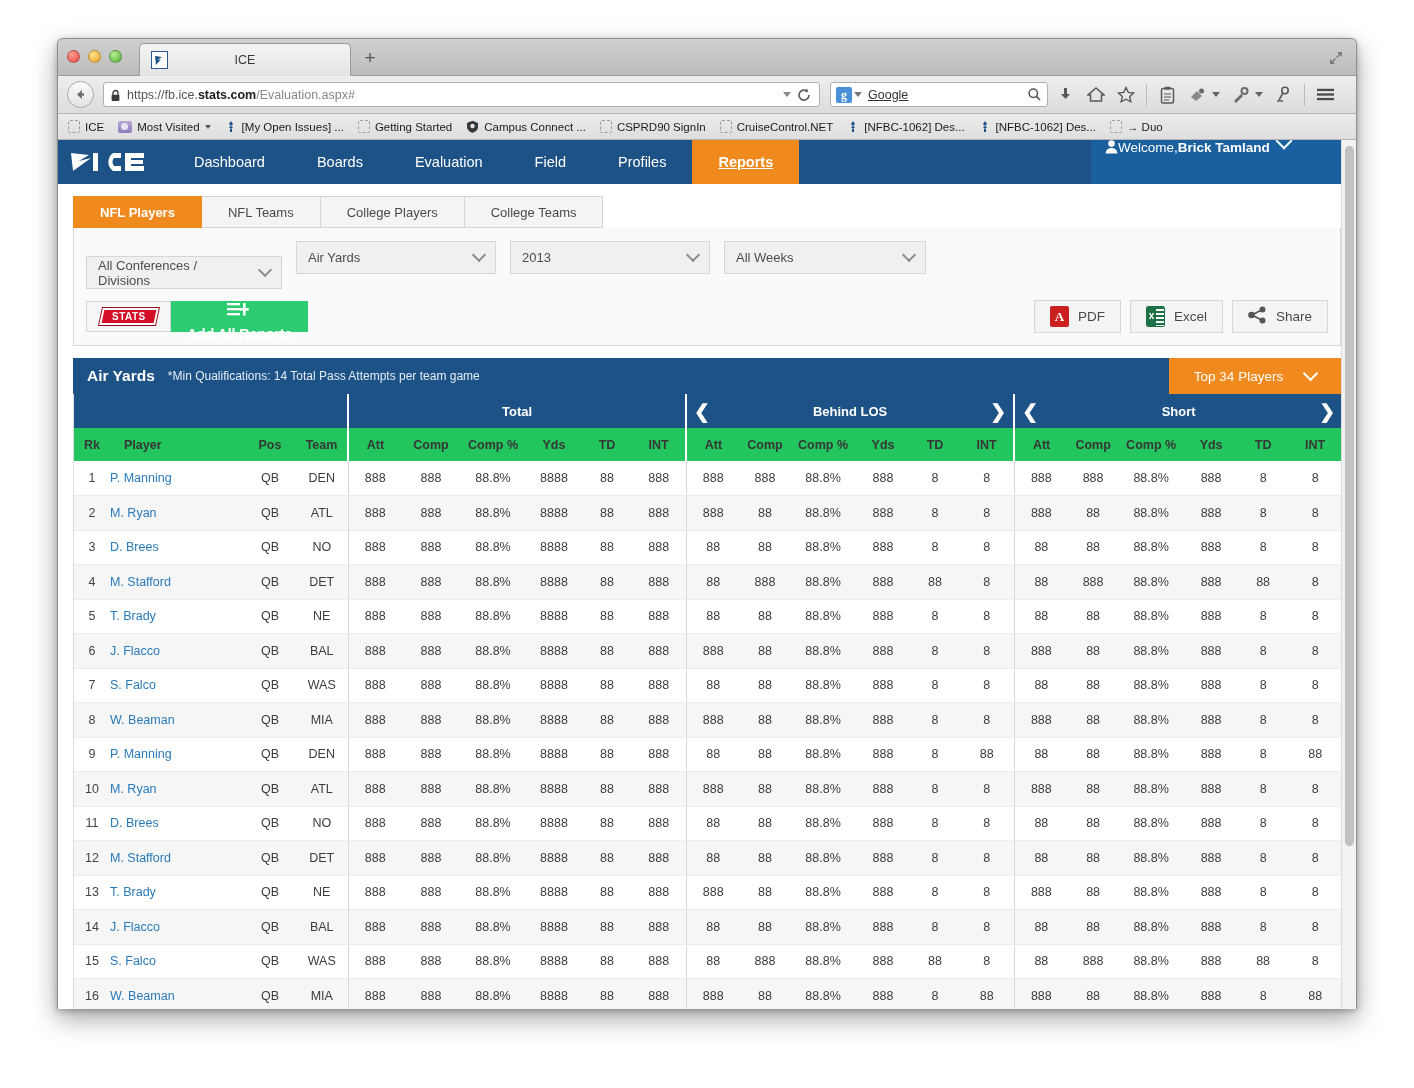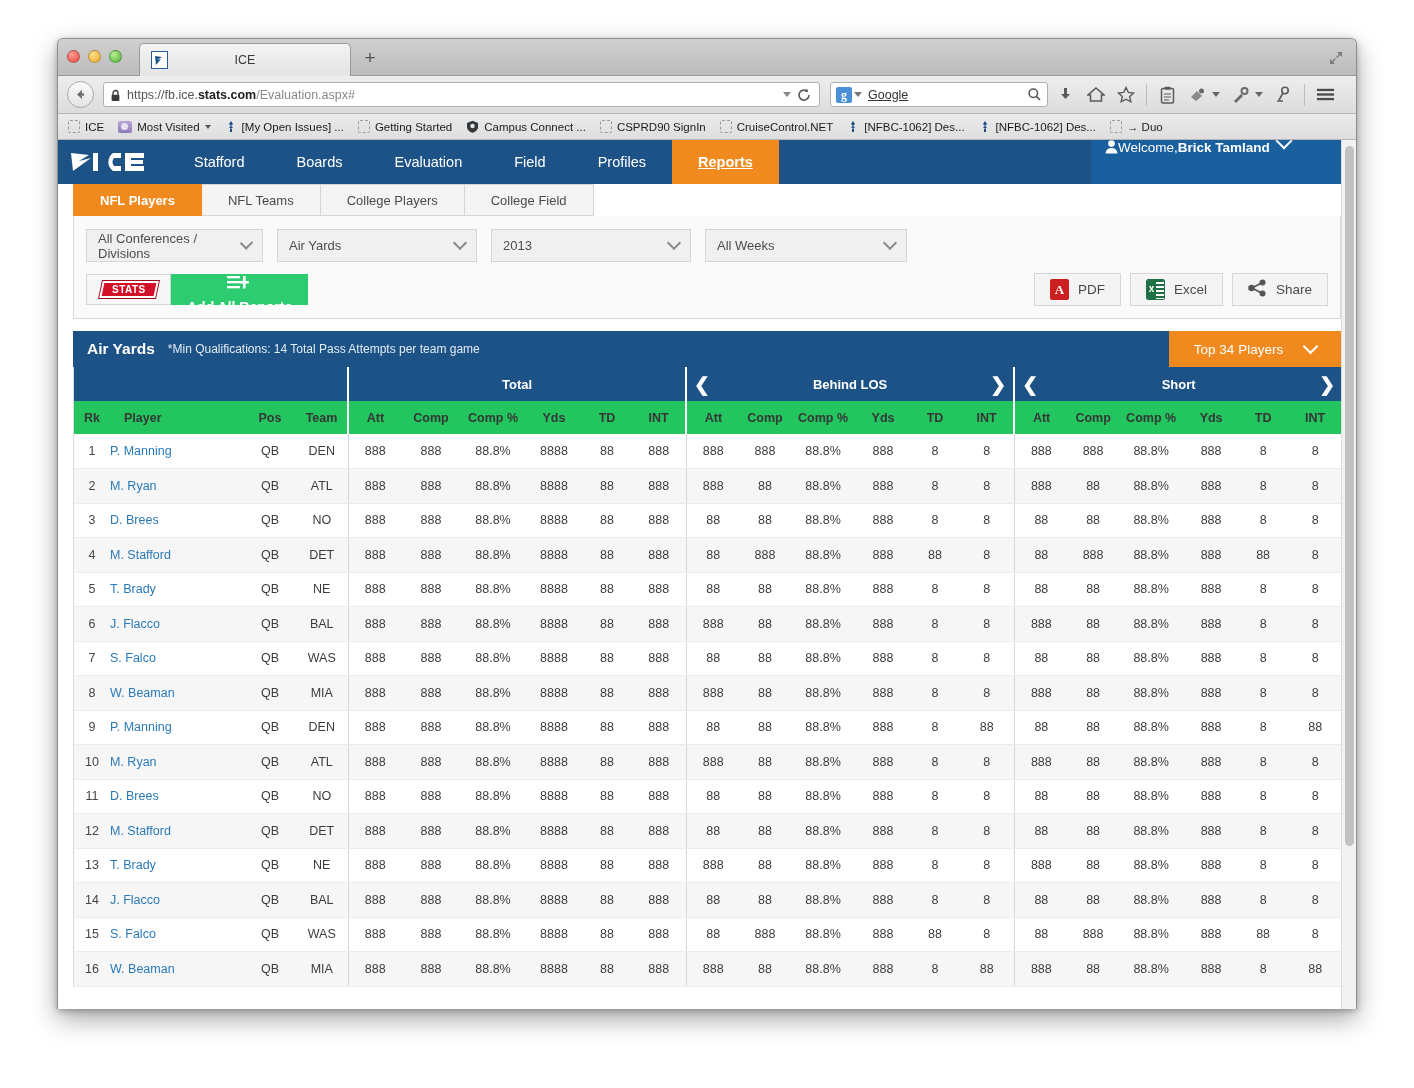--- a/index.html
+++ b/index.html
@@ -188,40 +188,40 @@
   }
   .welcome b { font-weight: bold; }
   .chev-down {
     width: 12px; height: 12px; border-right: 2px solid #fff; border-bottom: 2px solid #fff;
     transform: rotate(45deg); margin-top: -5px; margin-left: 8px;
   }
 
   .content { padding: 0 15px 0 15px; background: #fff; }
 
   
-  .subtabs { display: flex; }
+  .subtabs { display: flex; padding-top: 12px; }
   .subtab {
     height: 32px; display: flex; align-items: center; justify-content: center;
     padding: 0 26px; font-size: 13px; color: #4a4a4a;
     background: #f4f4f4; border: 1px solid #d5d5d5; border-left: none;
   }
   .subtab:first-child { border-left: 1px solid #d5d5d5; }
   .subtab.active { background: #f08a1e; color: #fff; font-weight: bold; border-color: #f08a1e; }
 
   .panel {
     border: 1px solid #d9d9d9; border-top: none;
     background: #fafafa; padding: 13px 12px;
   }
   .filters { display: flex; gap: 14px; }
   .select {
     height: 33px; background: #f0f0f0; border: 1px solid #d6d6d6;
     display: flex; align-items: center; justify-content: space-between;
     padding: 0 11px; font-size: 13px; color: #4d4d4d;
   }
-  .sel-w1 { width: 177px; }
+  .sel-w1 { width: 196px; margin-top: 15px; }
   .sel-w2 { width: 200px; }
   .sel-w3 { width: 200px; }
   .sel-w4 { width: 200px; }
   .sel-w5 { width: 202px; }
   .selcaret {
     width: 10px; height: 10px; border-right: 2px solid #8a8a8a; border-bottom: 2px solid #8a8a8a;
     transform: rotate(45deg); margin-top: -5px; margin-left: 10px;
   }
 
   .actionrow { display: flex; align-items: center; margin-top: 12px; position: relative; }
@@ -525,21 +525,21 @@
 
       <div class="navblue">
         <div class="brand">
           <svg width="88" height="30" viewBox="0 0 88 30">
             <path d="M2 6 L20 8 L10 14 L22 11 L4 24 Z" fill="#ffffff"></path>
             <rect x="24" y="6" width="5" height="18" fill="#ffffff"></rect>
             <path d="M52 6 h-8 a11 11 0 0 0 0 18 h8 v-5 h-7 a6 6 0 0 1 0 -8 h7 z" fill="#ffffff"></path>
             <path d="M56 6 h19 v5 h-13 v2 h12 v4 h-12 v2 h13 v5 h-19 z" fill="#ffffff"></path>
           </svg>
         </div>
-        <div class="navitem">Stafford</div>
+        <div class="navitem">Dashboard</div>
         <div class="navitem">Boards</div>
         <div class="navitem">Evaluation</div>
         <div class="navitem">Field</div>
         <div class="navitem">Profiles</div>
         <div class="navitem active">Reports</div>
 
         <div class="welcome">
           <span>
             <svg width="13" height="14" viewBox="0 0 13 14">
                 <circle cx="6.5" cy="3.6" r="3.3" fill="#fff"></circle>
@@ -551,21 +551,21 @@
           <span class="chev-down"></span>
         </div>
       </div>
 
       <div class="content">
 
         <div class="subtabs">
           <div class="subtab active">NFL Players</div>
           <div class="subtab">NFL Teams</div>
           <div class="subtab">College Players</div>
-          <div class="subtab">College Field</div>
+          <div class="subtab">College Teams</div>
         </div>
 
         <div class="panel">
           <div class="filters">
             <div class="select sel-w1">
               <span>All Conferences / Divisions</span>
               <span class="selcaret"></span>
             </div>
             <div class="select sel-w3">
               <span>Air Yards</span>

